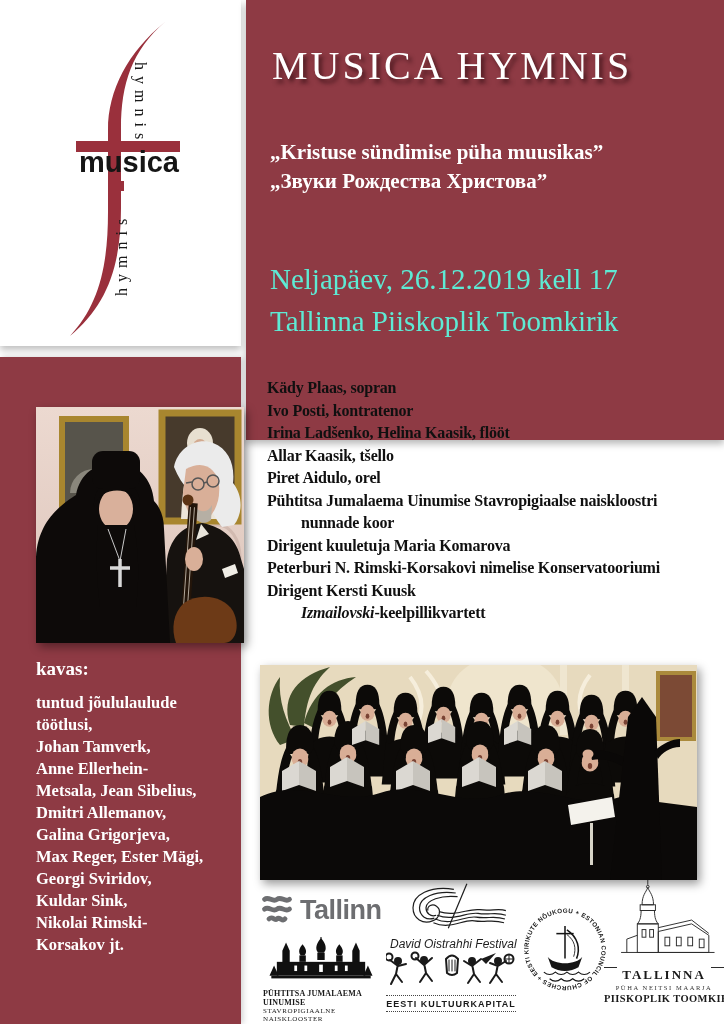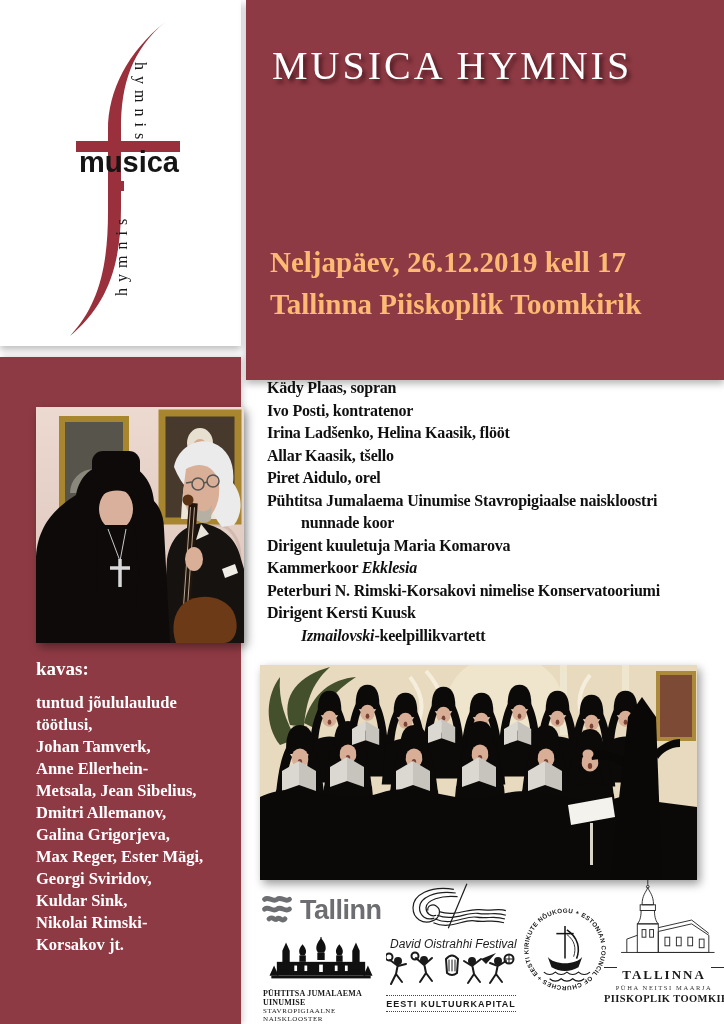--- a/index.html
+++ b/index.html
@@ -2,42 +2,42 @@
 <html><head>
 <meta charset="utf-8">
 <style>
   html,body{margin:0;padding:0;background:#ffffff;}
   .poster{position:relative;width:724px;height:1024px;background:#fff;overflow:hidden;
           font-family:"Liberation Serif",serif;}
 
   
   .white-top{position:absolute;left:0;top:0;width:241px;height:346px;background:#fff;
              box-shadow:0 4px 7px rgba(0,0,0,.25);}
-  .red-top{position:absolute;left:246px;top:0;width:478px;height:380px;background:#8e3a44;
+  .red-top{position:absolute;left:246px;top:0;width:478px;height:440px;background:#8e3a44;
            box-shadow:0 4px 7px rgba(0,0,0,.28);}
   .red-left{position:absolute;left:0;top:357px;width:241px;height:667px;background:#8e3a44;
             box-shadow:2px 0 6px rgba(0,0,0,.18);}
 
   
   .brand-f{position:absolute;left:0;top:0;}
   .brand-musica{position:absolute;left:77px;top:146px;width:104px;
         font-family:"Liberation Sans",sans-serif;font-weight:bold;font-size:29px;
         color:#151515;line-height:33px;letter-spacing:0;text-align:center;}
   .hymni{position:absolute;font-family:"Liberation Serif",serif;font-size:16px;
         color:#1a1a1a;letter-spacing:6px;white-space:nowrap;transform-origin:0 0;}
   .hymni-top{left:149px;top:62px;transform:rotate(90deg);}
   .hymni-bottom{left:113px;top:296px;transform:rotate(-90deg);}
 
   
   .title{position:absolute;left:26px;top:42px;margin:0;font-weight:400;font-size:40px;
          letter-spacing:3px;color:#ffffff;white-space:nowrap;
          text-shadow:3px 4px 4px rgba(48,12,18,.75);}
   .subtitle{position:absolute;left:24px;top:138px;color:#ffffff;font-weight:bold;
             font-size:21px;line-height:29px;}
-  .datetime{position:absolute;left:24px;top:241px;color:#fdba74;font-weight:bold;
+  .datetime{position:absolute;left:24px;top:258px;color:#5eead4;font-weight:normal;
             font-size:29px;line-height:42px;white-space:nowrap;}
 
   
   .performers{position:absolute;left:267px;top:377px;width:452px;color:#101010;
               font-weight:bold;font-size:16px;line-height:22.5px;letter-spacing:-0.2px;}
   .perf-line{white-space:nowrap;}
   .perf-line.indent{padding-left:34px;}
   .perf-line i{font-style:italic;}
 
   
@@ -88,20 +88,24 @@
         <rect x="112" y="181" width="12" height="10"></rect>
       </g>
     </svg>
     <div class="brand-musica">musica</div>
     <div class="hymni hymni-top">hymnis</div>
     <div class="hymni hymni-bottom">hymnis</div>
   </div>
 
   <div class="red-top">
     <h1 class="title">MUSICA HYMNIS</h1>
+    <div class="subtitle">
+      <div>„Kristuse sündimise püha muusikas”</div>
+      <div>„Звуки Рождества Христова”</div>
+    </div>
     <div class="datetime">
       <div>Neljapäev, 26.12.2019 kell 17</div>
       <div>Tallinna Piiskoplik Toomkirik</div>
     </div>
   </div>
 
   <div class="red-left"></div>
 
   <div class="photo photo-left">
     <svg width="208" height="236" viewBox="0 0 208 236" preserveAspectRatio="none">
@@ -155,21 +159,20 @@
 
   <div class="performers">
       <div class="perf-line"><span>Kädy Plaas, sopran</span><i></i><span></span></div>
       <div class="perf-line"><span>Ivo Posti, kontratenor</span><i></i><span></span></div>
       <div class="perf-line"><span>Irina Ladšenko, Helina Kaasik, flööt</span><i></i><span></span></div>
       <div class="perf-line"><span>Allar Kaasik, tšello</span><i></i><span></span></div>
       <div class="perf-line"><span>Piret Aidulo, orel</span><i></i><span></span></div>
       <div class="perf-line"><span>Pühtitsa Jumalaema Uinumise Stavropigiaalse naiskloostri</span><i></i><span></span></div>
       <div class="perf-line indent"><span>nunnade koor</span><i></i><span></span></div>
       <div class="perf-line"><span>Dirigent kuuletuja Maria Komarova</span><i></i><span></span></div>
-      <div class="perf-line"><span>Kammerkoor </span><i>Ekklesia</i><span></span></div>
       <div class="perf-line"><span>Peterburi N. Rimski-Korsakovi nimelise Konservatooriumi</span><i></i><span></span></div>
       <div class="perf-line"><span>Dirigent Kersti Kuusk</span><i></i><span></span></div>
       <div class="perf-line indent"><span></span><i>Izmailovski</i><span>-keelpillikvartett</span></div>
     </div>
 
   <div class="program">
     <div class="program-heading">kavas:</div>
     <div>
         <div class="prog-line">tuntud jõululaulude</div>
         <div class="prog-line">töötlusi,</div>

